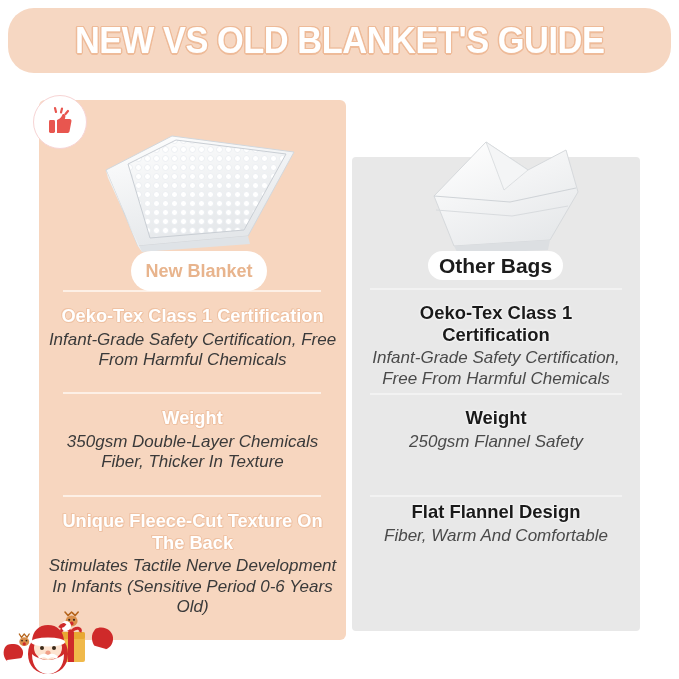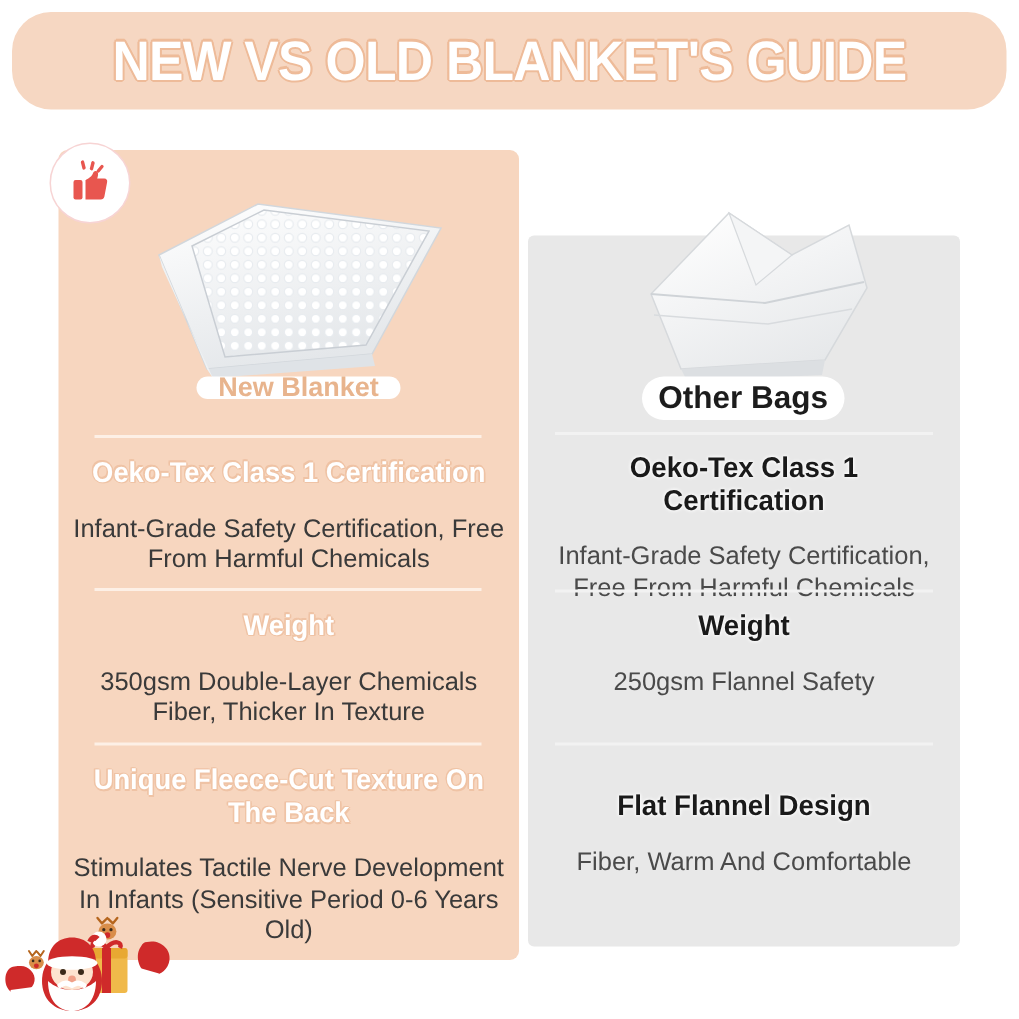--- a/index.html
+++ b/index.html
@@ -93,21 +93,21 @@
     border-radius: 20px;
     display: flex;
     align-items: center;
     justify-content: center;
     z-index: 7;
     font-weight: bold;
     white-space: nowrap;
   }
   #pill-new {
     left: 131px; top: 251px;
-    width: 136px; height: 15px;
+    width: 136px; height: 40px;
     color: #e8b48d;
     font-size: 18px;
   }
   #pill-other {
     left: 428px; top: 251px;
     width: 135px; height: 29px;
     color: #1c1c1c;
     font-size: 21px;
   }
 
@@ -119,21 +119,22 @@
     padding: 0 8px;
     text-align: center;
   }
   .sec-heading {
     font-weight: bold;
     line-height: 1.14;
     margin: 0;
   }
   .sec-body {
     line-height: 1.2;
-    margin: 16px 0 0 0;
+    margin: 3px 0 0 0;
+    font-style: italic;
   }
 
   
   .left .sec-heading {
     font-size: 19px;
     color: #ffffff;
     transform: scaleX(0.96);
     text-shadow:
        1px 0 0 #efc3a5, -1px 0 0 #efc3a5,
        0 1px 0 #efc3a5, 0 -1px 0 #efc3a5,
@@ -168,21 +169,21 @@
   #L-div0 { top: 190px; }
   #L-sec1 { top: 307px; }
   #L-div1 { top: 292px; }
   #L-sec2 { top: 410px; }
 
   
   #R-sec0 { top: 145px; }
   #R-div0 { top: 131px; }
   #R-sec1 { top: 250px; }
   #R-div1 { top: 236px; }
-  #R-sec2 { top: 370px; }
+  #R-sec2 { top: 344px; }
 
   
   #santa-decoration {
     position: absolute;
     left: 2px;
     top: 604px;
     width: 120px;
     height: 72px;
     z-index: 9;
   }

